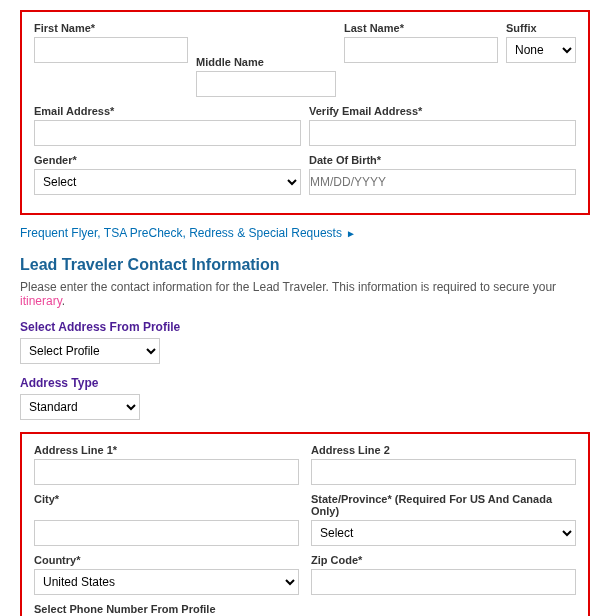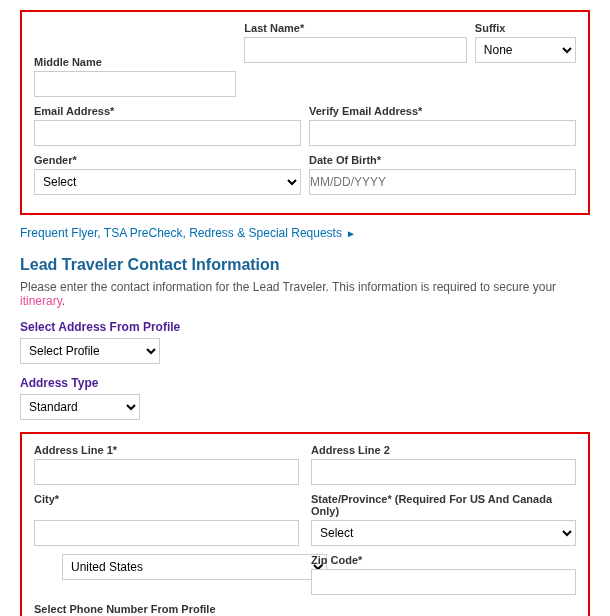--- a/index.html
+++ b/index.html
@@ -149,21 +149,20 @@
     .addr-group select {
       border: 1px solid #ccc;
       padding: 3px 4px;
       font-size: 12px;
       height: 26px;
       width: 100%;
       background: #fff;
     }
     .country-select {
       width: 100%;
-      margin-left: 28px;
     }
     .phone-select-group {
       display: flex;
       flex-direction: column;
       margin-bottom: 16px;
     }
     .phone-select-group label {
       font-size: 11px;
       font-weight: bold;
       margin-bottom: 3px;
@@ -178,20 +177,24 @@
     }
   </style>
 </head>
 <body>
 
 <div class="page-container">
 
   
   <div class="traveler-section">
     <div class="form-row">
+      <div class="form-group fg-first">
+        <label>First Name*</label>
+        <input type="text" style="">
+      </div>
       <div class="form-group fg-middle">
         <label>Middle Name</label>
         <input type="text" style="">
       </div>
       <div class="form-group fg-last">
         <label>Last Name*</label>
         <input type="text" style="">
       </div>
       <div class="form-group fg-suffix">
         <label>Suffix</label>
@@ -269,20 +272,21 @@
         </div>
         <div class="addr-group">
           <label>State/Province* (Required For US And Canada Only)</label>
           <select>
             <option>Select</option>
           </select>
         </div>
       </div>
       <div class="address-row">
         <div class="addr-group">
+          <label>Country*</label>
           <select class="country-select">
             <option>United States</option>
           </select>
         </div>
         <div class="addr-group">
           <label>Zip Code*</label>
           <input type="text" style="">
         </div>
       </div>
 

